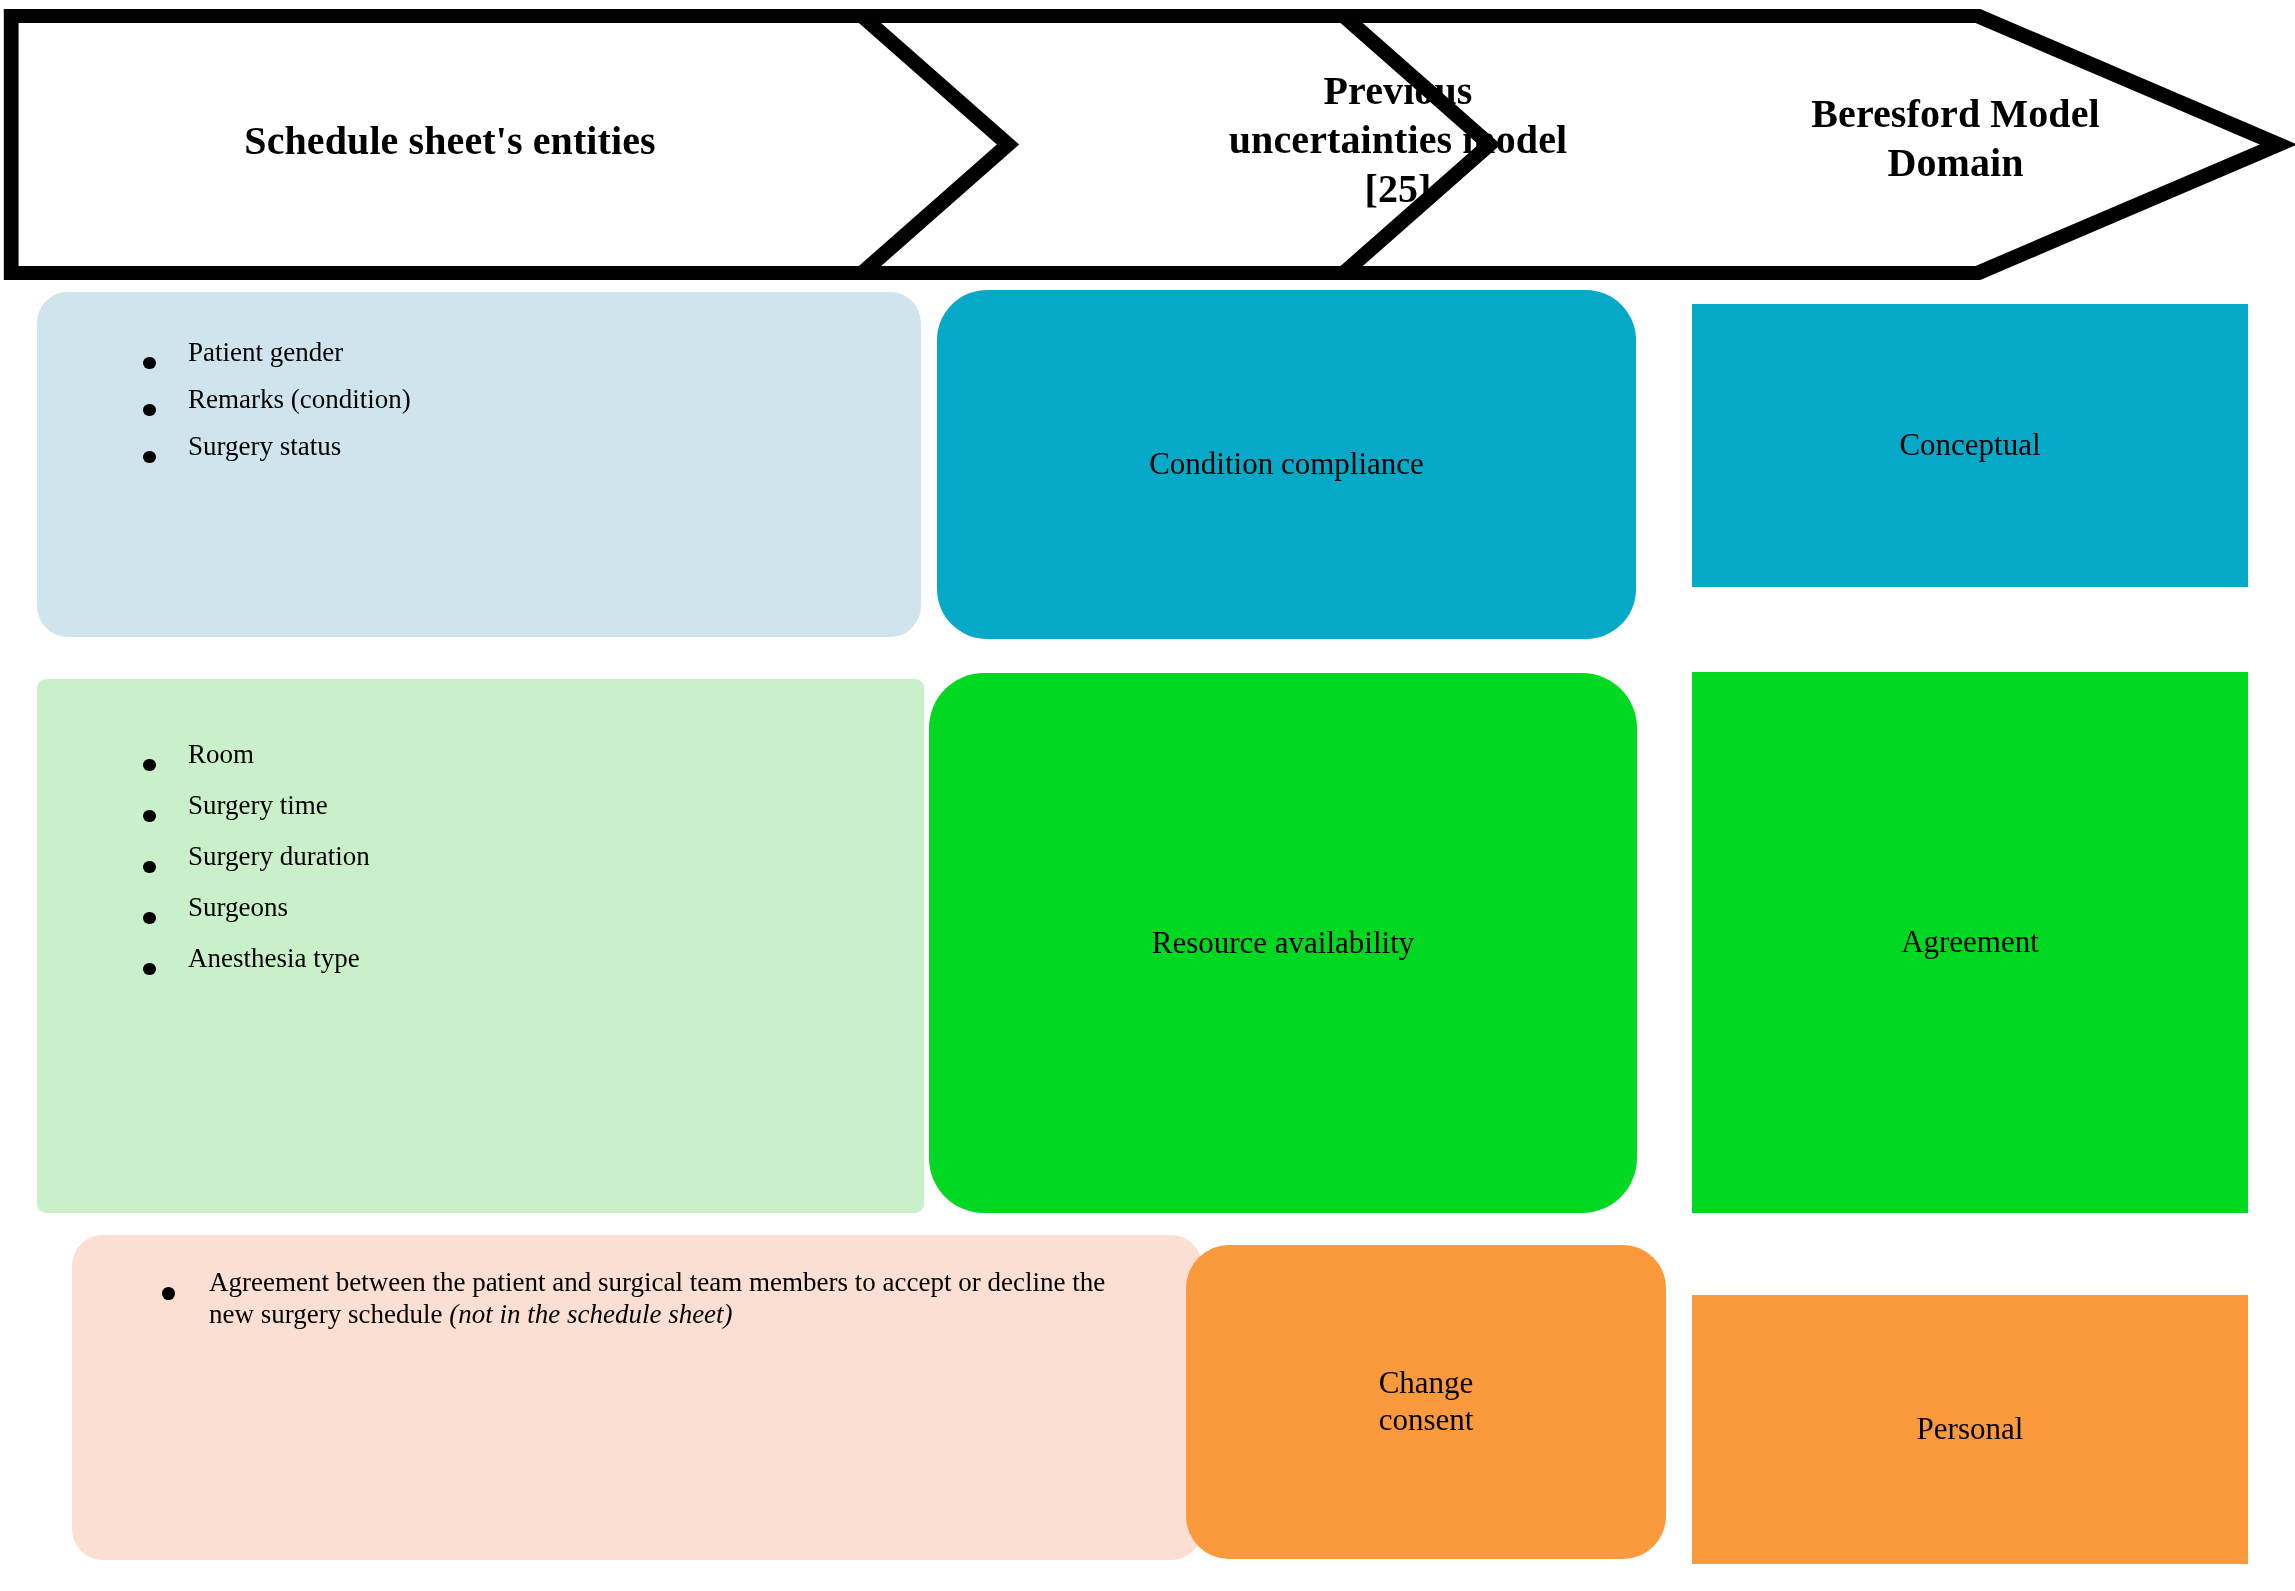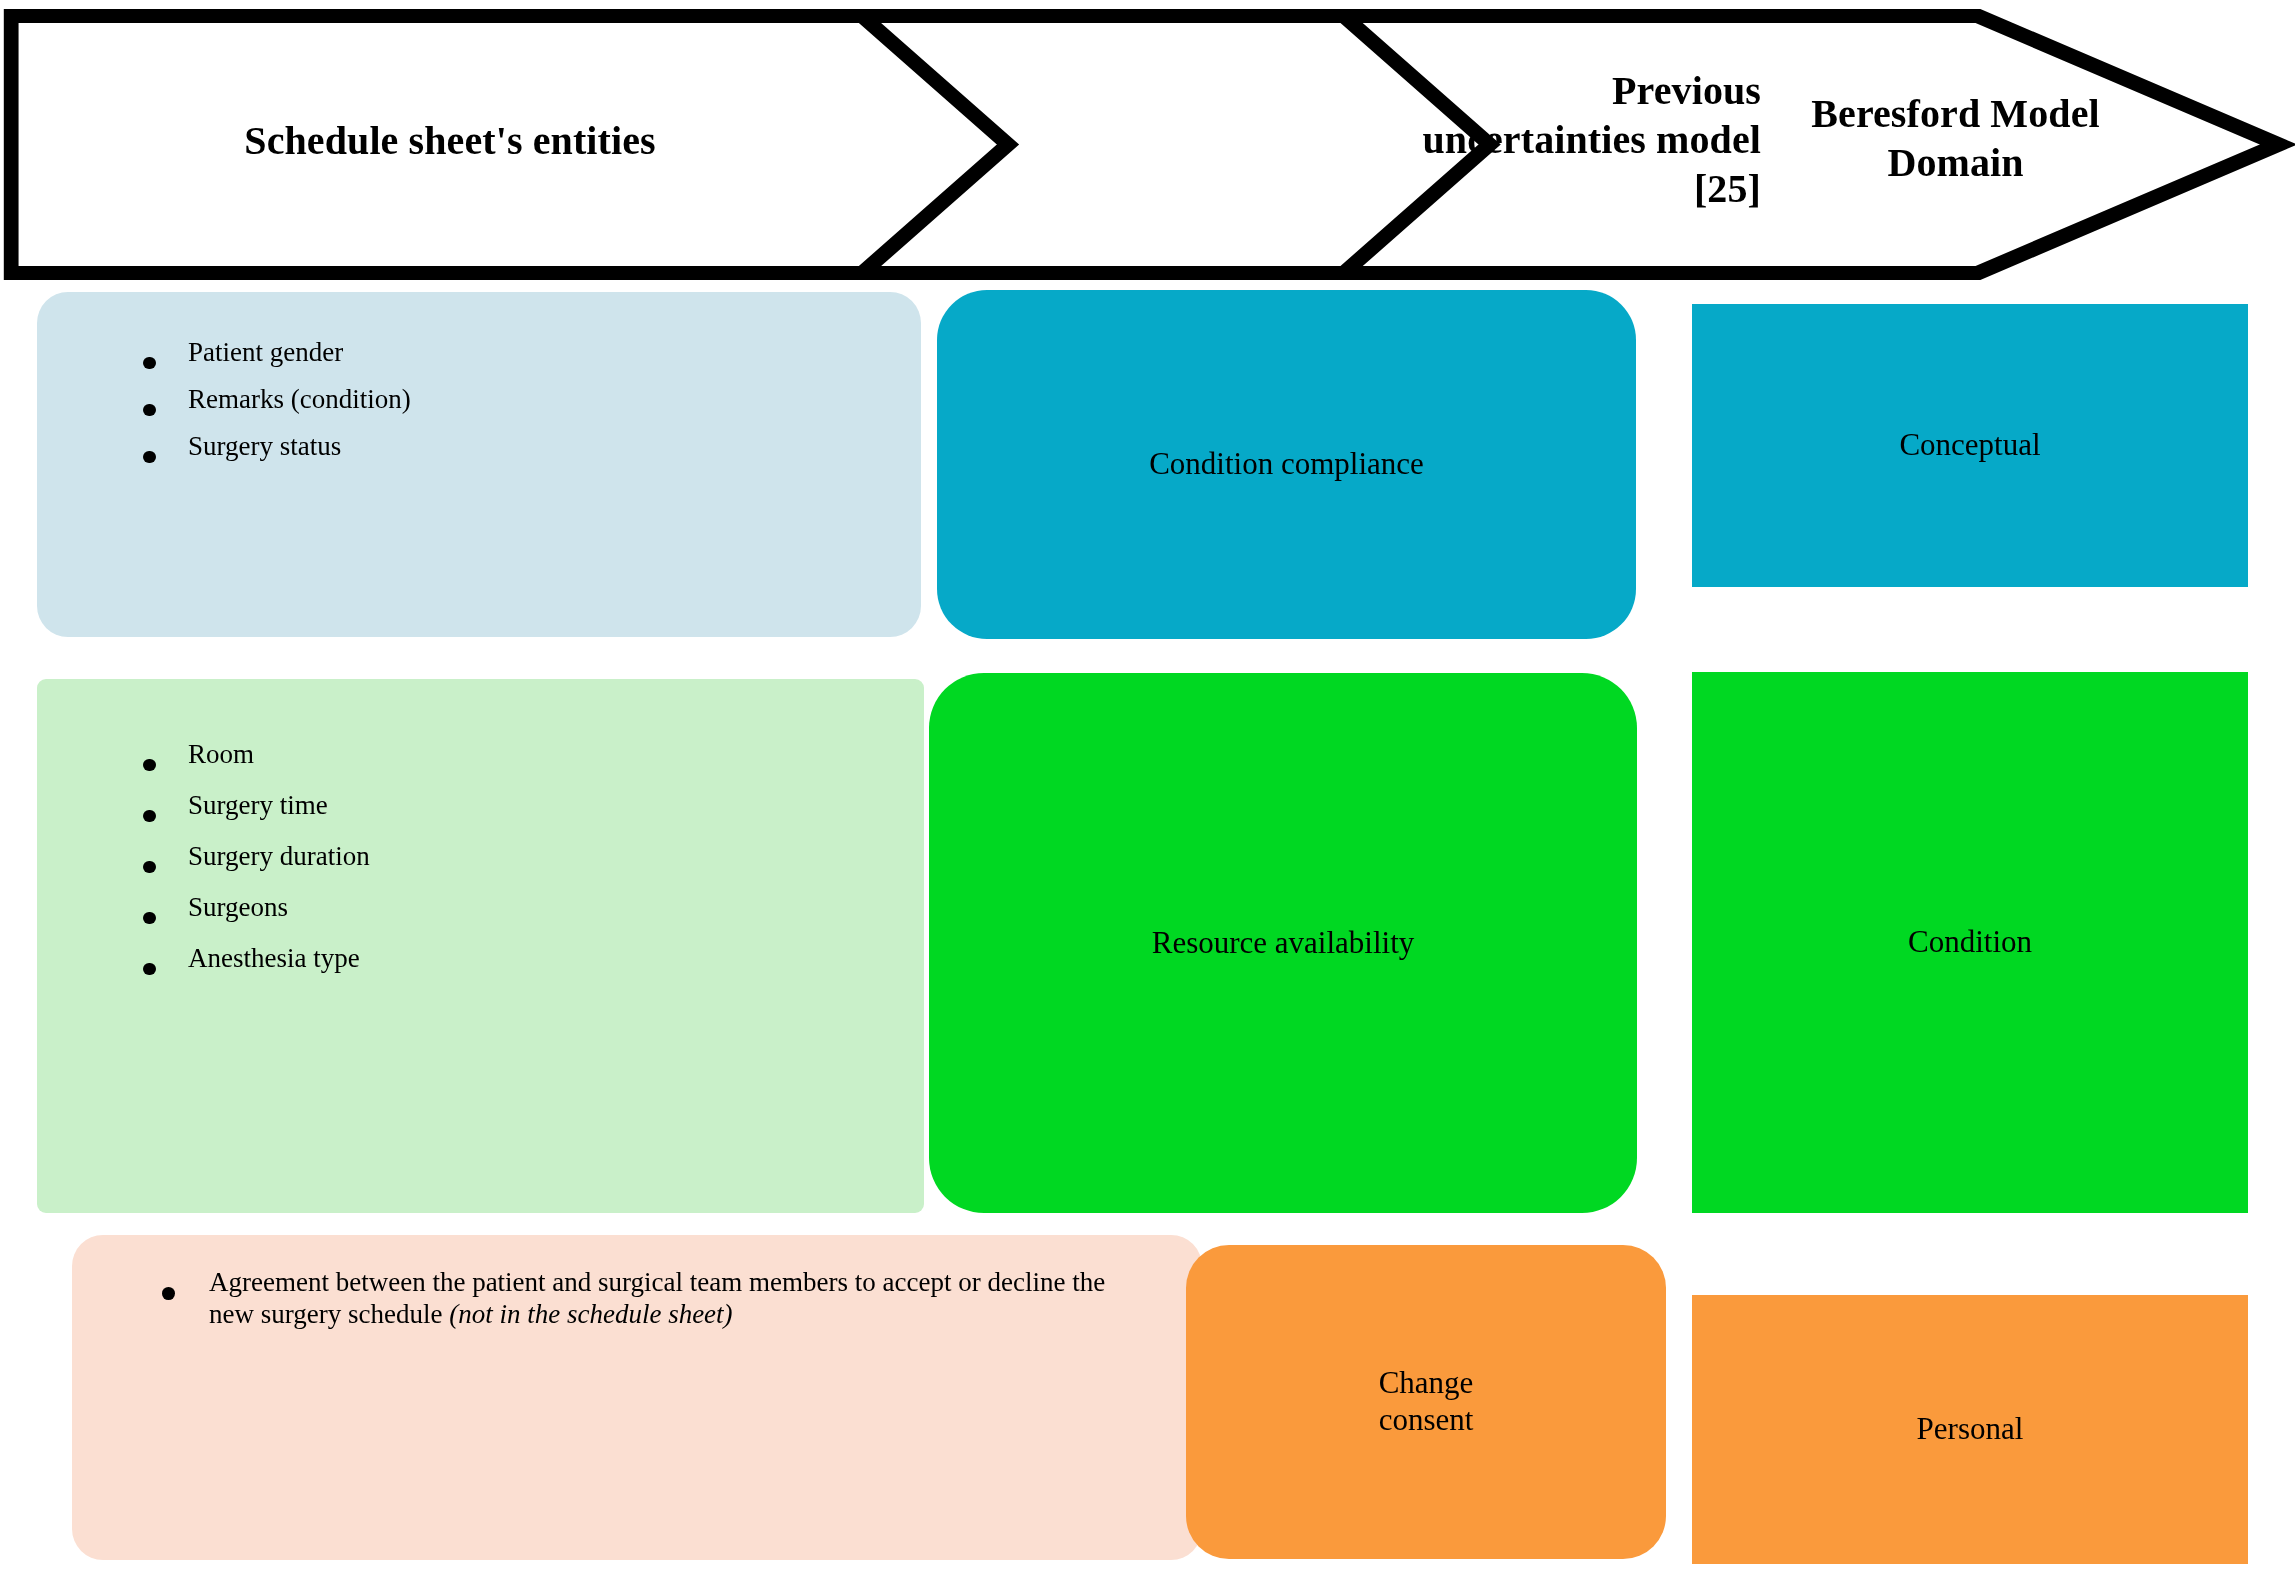--- a/index.html
+++ b/index.html
@@ -11,21 +11,21 @@
   .stage{position:absolute;left:0;top:0;width:2295px;height:1592px;}
 
   
   .header-band{position:absolute;left:0;top:9.4px;width:2295px;height:271px;}
   .header-band svg{display:block;width:2295px;height:271px;}
   .hdr-label{
     position:absolute;text-align:center;font-weight:bold;
     font-size:40px;line-height:1.22;letter-spacing:0.1px;
   }
   #hdr-0{left:60px;top:108px;width:780px;}
-  #hdr-1{left:1035px;top:58px;width:726px;text-align:right;}
+  #hdr-1{left:1035px;top:58px;width:726px;}
   #hdr-2{left:1653px;top:81px;width:605px;}
 
   
   .cell{position:absolute;box-sizing:border-box;}
 
   .cell.soft{           
     padding:0;
   }
   .cell.pill{           
     display:flex;align-items:center;justify-content:center;
@@ -123,21 +123,21 @@
       <li>Surgeons</li>
       <li>Anesthesia type</li>
     </ul>
   </div>
 
   <div class="cell pill" id="c-r1-pill" style="background: rgb(0, 216, 34);">
     <div class="cell-text">Resource availability</div>
   </div>
 
   <div class="cell rect" id="c-r1-rect" style="background: rgb(0, 216, 34);">
-    <div class="cell-text">Condition</div>
+    <div class="cell-text">Agreement</div>
   </div>
 
   <div class="cell soft" id="c-r2-soft" style="background: rgb(251, 223, 210); margin-left: 35px;">
     <ul class="bullets" id="list-2">
       <li><span>Agreement between the patient and surgical team members to accept or decline the new surgery schedule </span><span class="ital">(not in the schedule sheet)</span></li>
     </ul>
   </div>
 
   <div class="cell pill" id="c-r2-pill" style="background: rgb(250, 154, 60); align-items: center;">
     <div class="cell-text">Change<br>consent</div>

